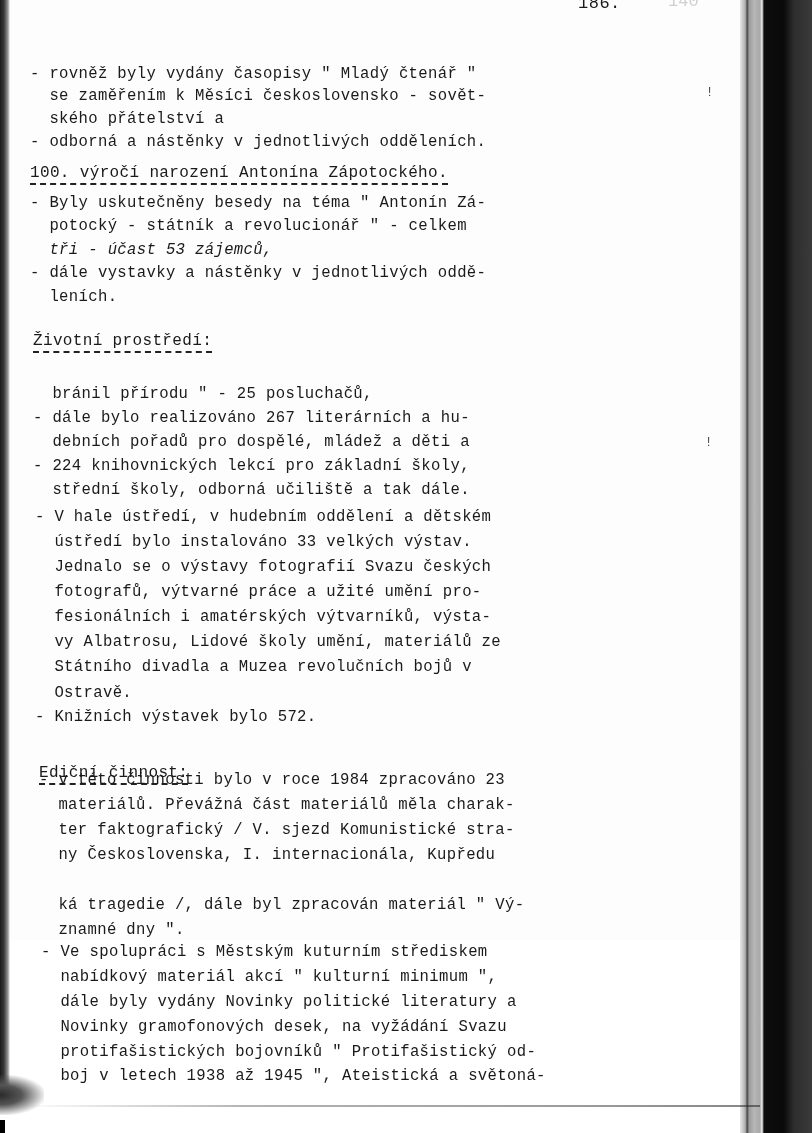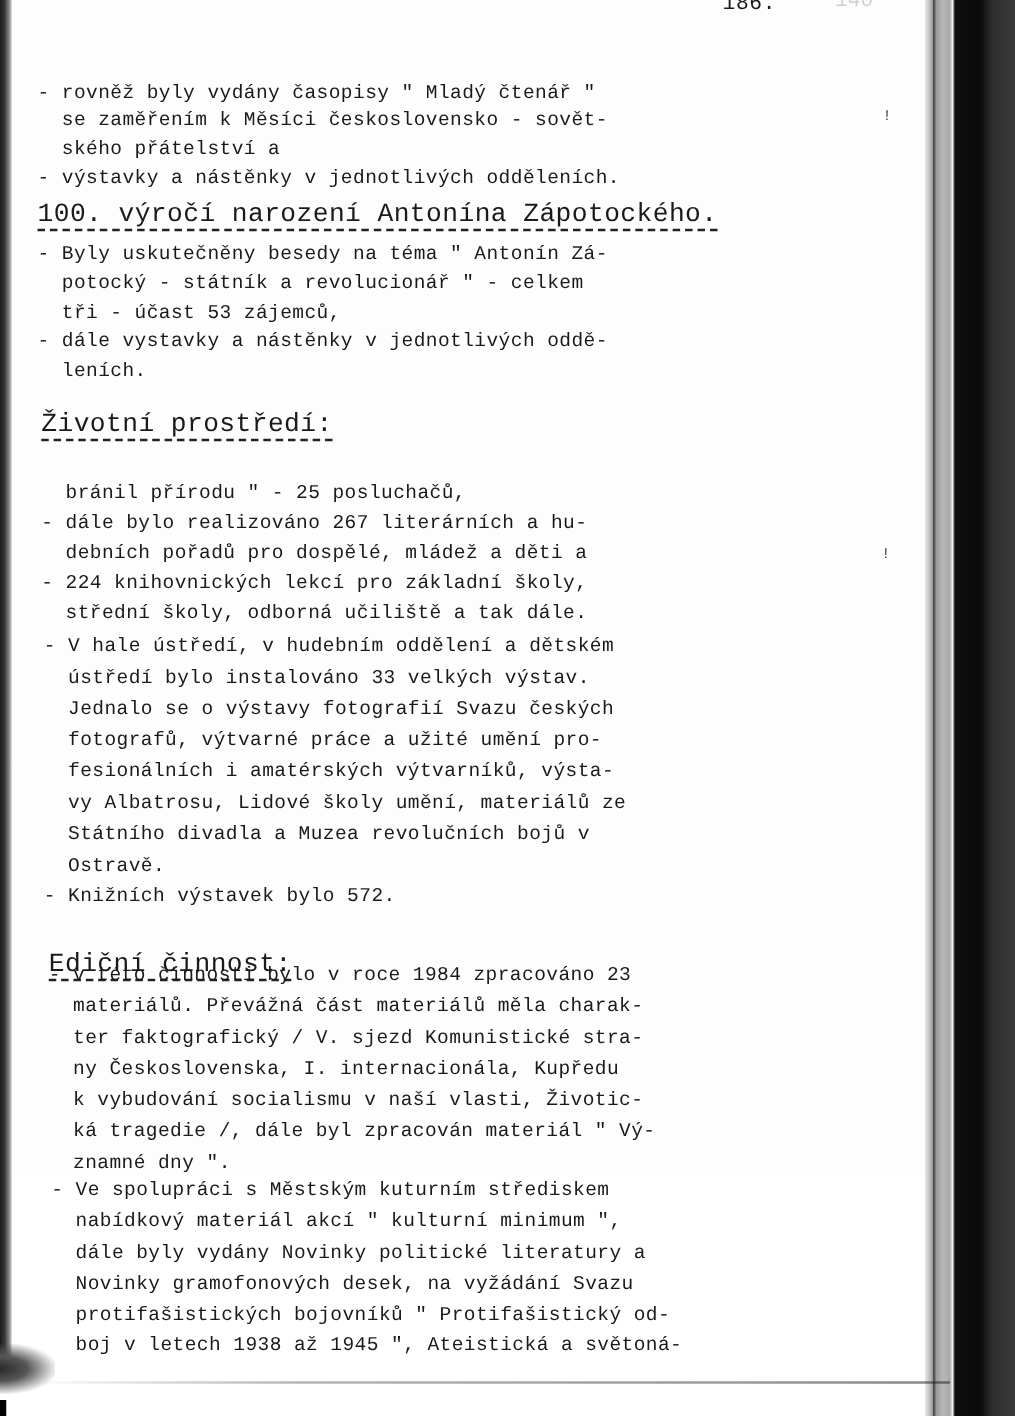--- a/index.html
+++ b/index.html
@@ -74,21 +74,21 @@
     .line {
       position: absolute;
       white-space: pre;
       font-size: 15.6px;
       letter-spacing: 0.35px;
       line-height: 20px;
     }
     .heading {
       position: absolute;
       white-space: pre;
-      font-size: 21px;
+      font-size: 16px;
       letter-spacing: 0.35px;
       line-height: 20px;
       border-bottom: 2px dashed #222;
       padding-bottom: 0px;
       text-align: right;
     }
   </style>
 </head>
 <body>
 
@@ -101,26 +101,26 @@
 
   <div class="page-number">186.</div>
   <div class="stamp">140</div>
 
   <span class="stray" style="left:706px;top:86px;">!</span>
   <span class="stray" style="left:705px;top:436px;">!</span>
 
   <div class="line" style="left:30px;top:64px;">- rovněž byly vydány časopisy " Mladý čtenář "</div>
   <div class="line" style="left:30px;top:86px;">  se zaměřením k Měsíci československo - sovět-</div>
   <div class="line" style="left:30px;top:109px;">  ského přátelství a</div>
-  <div class="line" style="left:30px;top:132px;">- výstavky a nástěnky v jednotlivých odděleních.</div>
+  <div class="line" style="left:30px;top:132px;">- odborná a nástěnky v jednotlivých odděleních.</div>
 
   <div class="heading" style="left:30px;top:163px;">100. výročí narození Antonína Zápotockého.</div>
   <div class="line" style="left:30px;top:193px;">- Byly uskutečněny besedy na téma " Antonín Zá-</div>
   <div class="line" style="left:30px;top:216px;">  potocký - státník a revolucionář " - celkem</div>
-  <div class="line" style="left:30px;top:240px;">  tři - účast 53 zájemců,</div>
+  <div class="line" style="left:30px;top:240px;font-style:italic;">  tři - účast 53 zájemců,</div>
   <div class="line" style="left:30px;top:263px;">- dále vystavky a nástěnky v jednotlivých oddě-</div>
   <div class="line" style="left:30px;top:287px;">  leních.</div>
 
   <div class="heading" style="left:33px;top:331px;">Životní prostředí:</div>
   <div class="line" style="left:33px;top:384px;">  bránil přírodu " - 25 posluchačů,</div>
   <div class="line" style="left:33px;top:408px;">- dále bylo realizováno 267 literárních a hu-</div>
   <div class="line" style="left:33px;top:432px;">  debních pořadů pro dospělé, mládež a děti a</div>
   <div class="line" style="left:33px;top:456px;">- 224 knihovnických lekcí pro základní školy,</div>
   <div class="line" style="left:33px;top:480px;">  střední školy, odborná učiliště a tak dále.</div>
   <div class="line" style="left:35px;top:507px;">- V hale ústředí, v hudebním oddělení a dětském</div>
@@ -131,21 +131,20 @@
   <div class="line" style="left:35px;top:632px;">  vy Albatrosu, Lidové školy umění, materiálů ze</div>
   <div class="line" style="left:35px;top:657px;">  Státního divadla a Muzea revolučních bojů v</div>
   <div class="line" style="left:35px;top:683px;">  Ostravě.</div>
   <div class="line" style="left:35px;top:707px;">- Knižních výstavek bylo 572.</div>
 
   <div class="heading" style="left:39px;top:763px;">Ediční činnost:</div>
   <div class="line" style="left:39px;top:770px;">- v této činnosti bylo v roce 1984 zpracováno 23</div>
   <div class="line" style="left:39px;top:795px;">  materiálů. Převážná část materiálů měla charak-</div>
   <div class="line" style="left:39px;top:820px;">  ter faktografický / V. sjezd Komunistické stra-</div>
   <div class="line" style="left:39px;top:845px;">  ny Československa, I. internacionála, Kupředu</div>
-  <div class="line" style="left:39px;top:870px;">  k vybudování socialismu v naší vlasti, Životic-</div>
   <div class="line" style="left:39px;top:895px;">  ká tragedie /, dále byl zpracován materiál " Vý-</div>
   <div class="line" style="left:39px;top:920px;">  znamné dny ".</div>
   <div class="line" style="left:41px;top:942px;">- Ve spolupráci s Městským kuturním střediskem</div>
   <div class="line" style="left:41px;top:967px;">  nabídkový materiál akcí " kulturní minimum ",</div>
   <div class="line" style="left:41px;top:992px;">  dále byly vydány Novinky politické literatury a</div>
   <div class="line" style="left:41px;top:1017px;">  Novinky gramofonových desek, na vyžádání Svazu</div>
   <div class="line" style="left:41px;top:1042px;">  protifašistických bojovníků " Protifašistický od-</div>
   <div class="line" style="left:41px;top:1066px;">  boj v letech 1938 až 1945 ", Ateistická a světoná-</div>
 </div>
 

